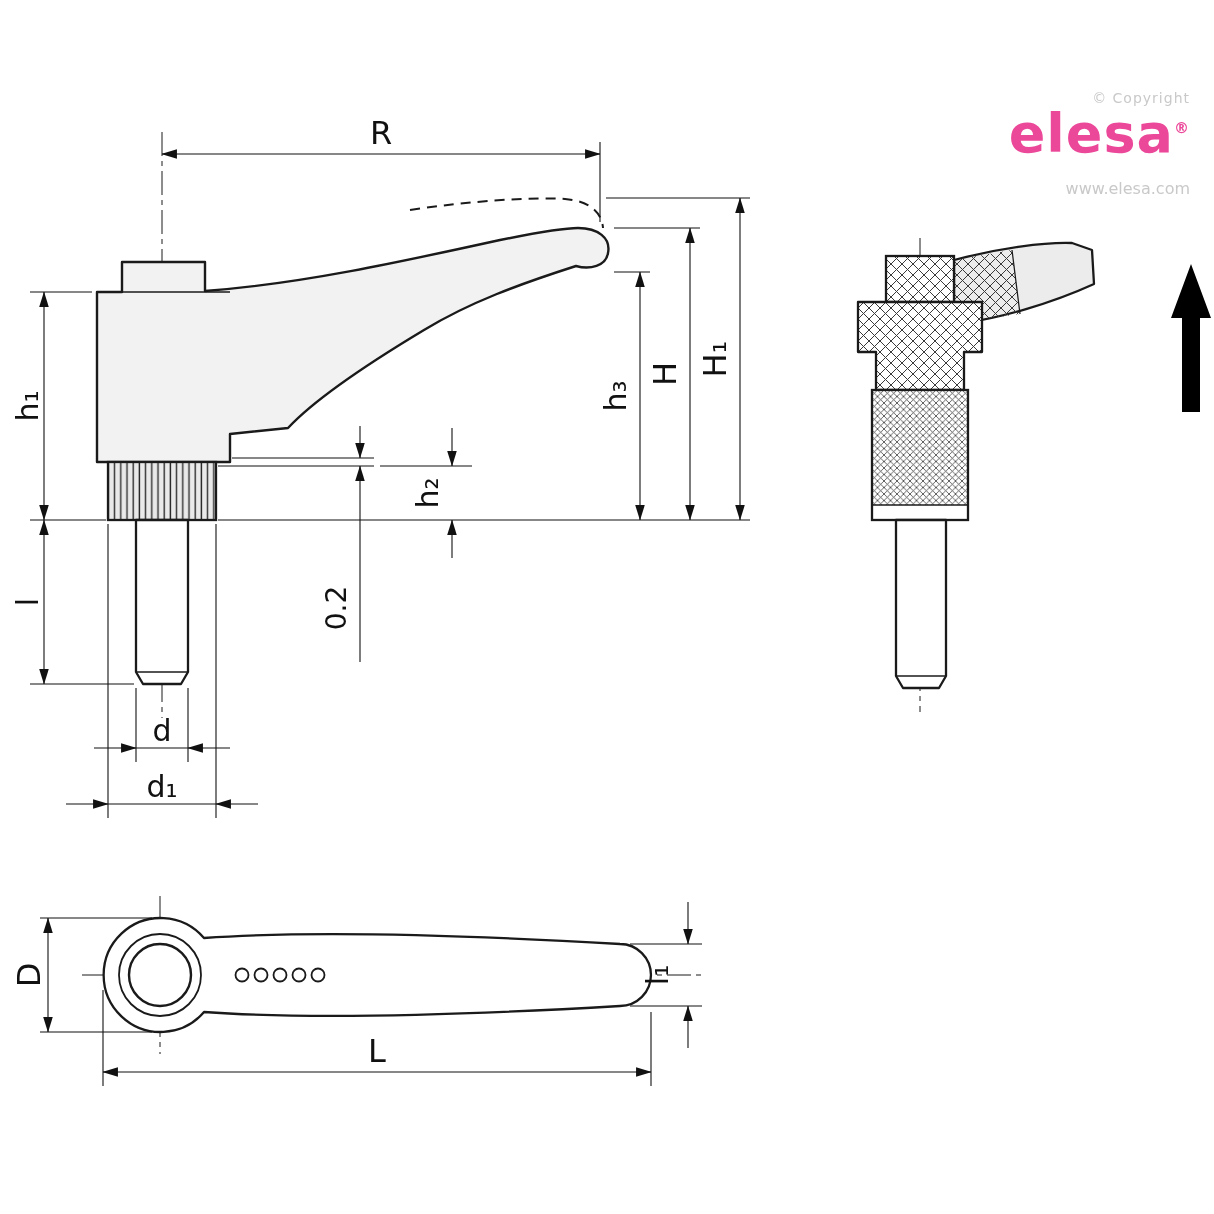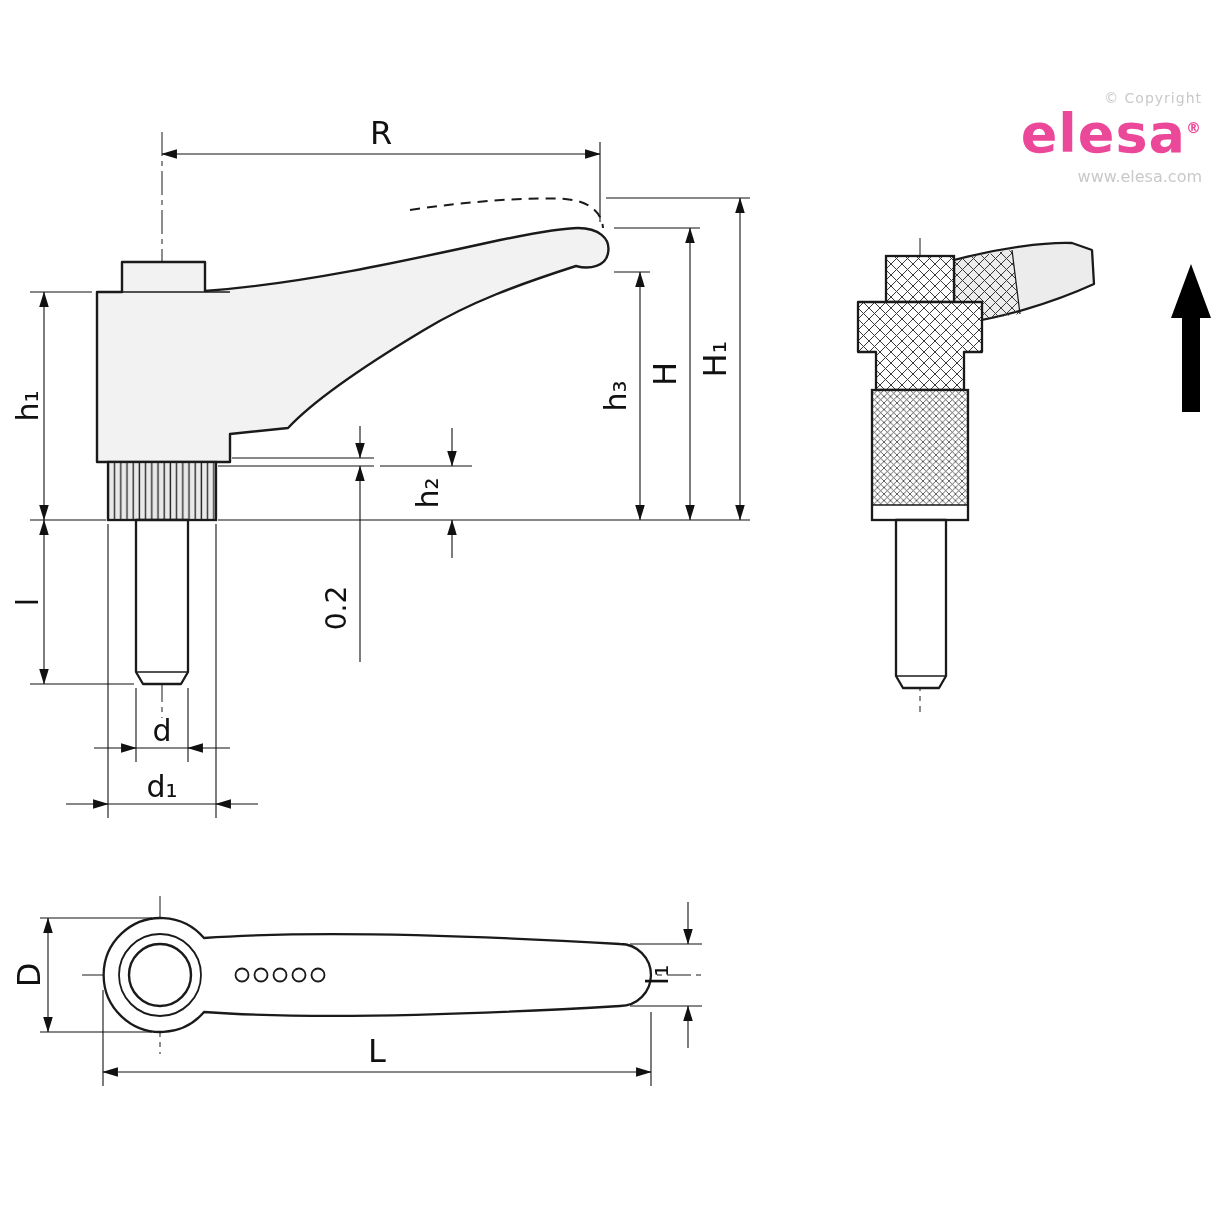--- a/index.html
+++ b/index.html
@@ -1,23 +1,23 @@
 <!DOCTYPE html>
 <html><head>
 <meta charset="utf-8">
 <style>
   html,body{margin:0;padding:0;background:#ffffff;}
   #stage{position:relative;width:1214px;height:1214px;background:#fff;
          font-family:"DejaVu Sans",sans-serif;overflow:hidden;}
   #drawing{position:absolute;left:0;top:0;}
-  .brand{position:absolute;top:90px;right:12px;text-align:right;color:#c4c4c4;}
+  .brand{position:absolute;top:90px;right:24px;text-align:right;color:#c4c4c4;}
   .brand .copy{font-size:14px;color:#c9c9c9;letter-spacing:1px;}
   .brand .logo{font-size:54px;font-weight:bold;line-height:1.05;color:#ec4899;letter-spacing:1px;}
   .brand .logo sup{font-size:15px;vertical-align:super;}
-  .brand .site{font-size:16px;color:#c9c9c9;margin-top:4px;}
+  .brand .site{font-size:16px;color:#c9c9c9;margin-top:16px;}
   .outline{fill:#f2f2f2;stroke:#1a1a1a;stroke-width:2.4;stroke-linejoin:round;}
   .white{fill:#ffffff;stroke:#1a1a1a;stroke-width:2.3;stroke-linejoin:round;}
   .thinline{stroke:#1a1a1a;stroke-width:1.3;fill:none;}
   .dim{stroke:#111111;stroke-width:1.1;fill:none;}
   .center{stroke:#1a1a1a;stroke-width:1;fill:none;stroke-dasharray:24 5 5 5;}
   .dashed{stroke:#1a1a1a;stroke-width:2;fill:none;stroke-dasharray:10 7;}
   text{font-family:"DejaVu Sans",sans-serif;fill:#111;}
   .lbl{font-size:30px;}
   .lbl-lg{font-size:32px;}
   .lbl-sm{font-size:28px;}

